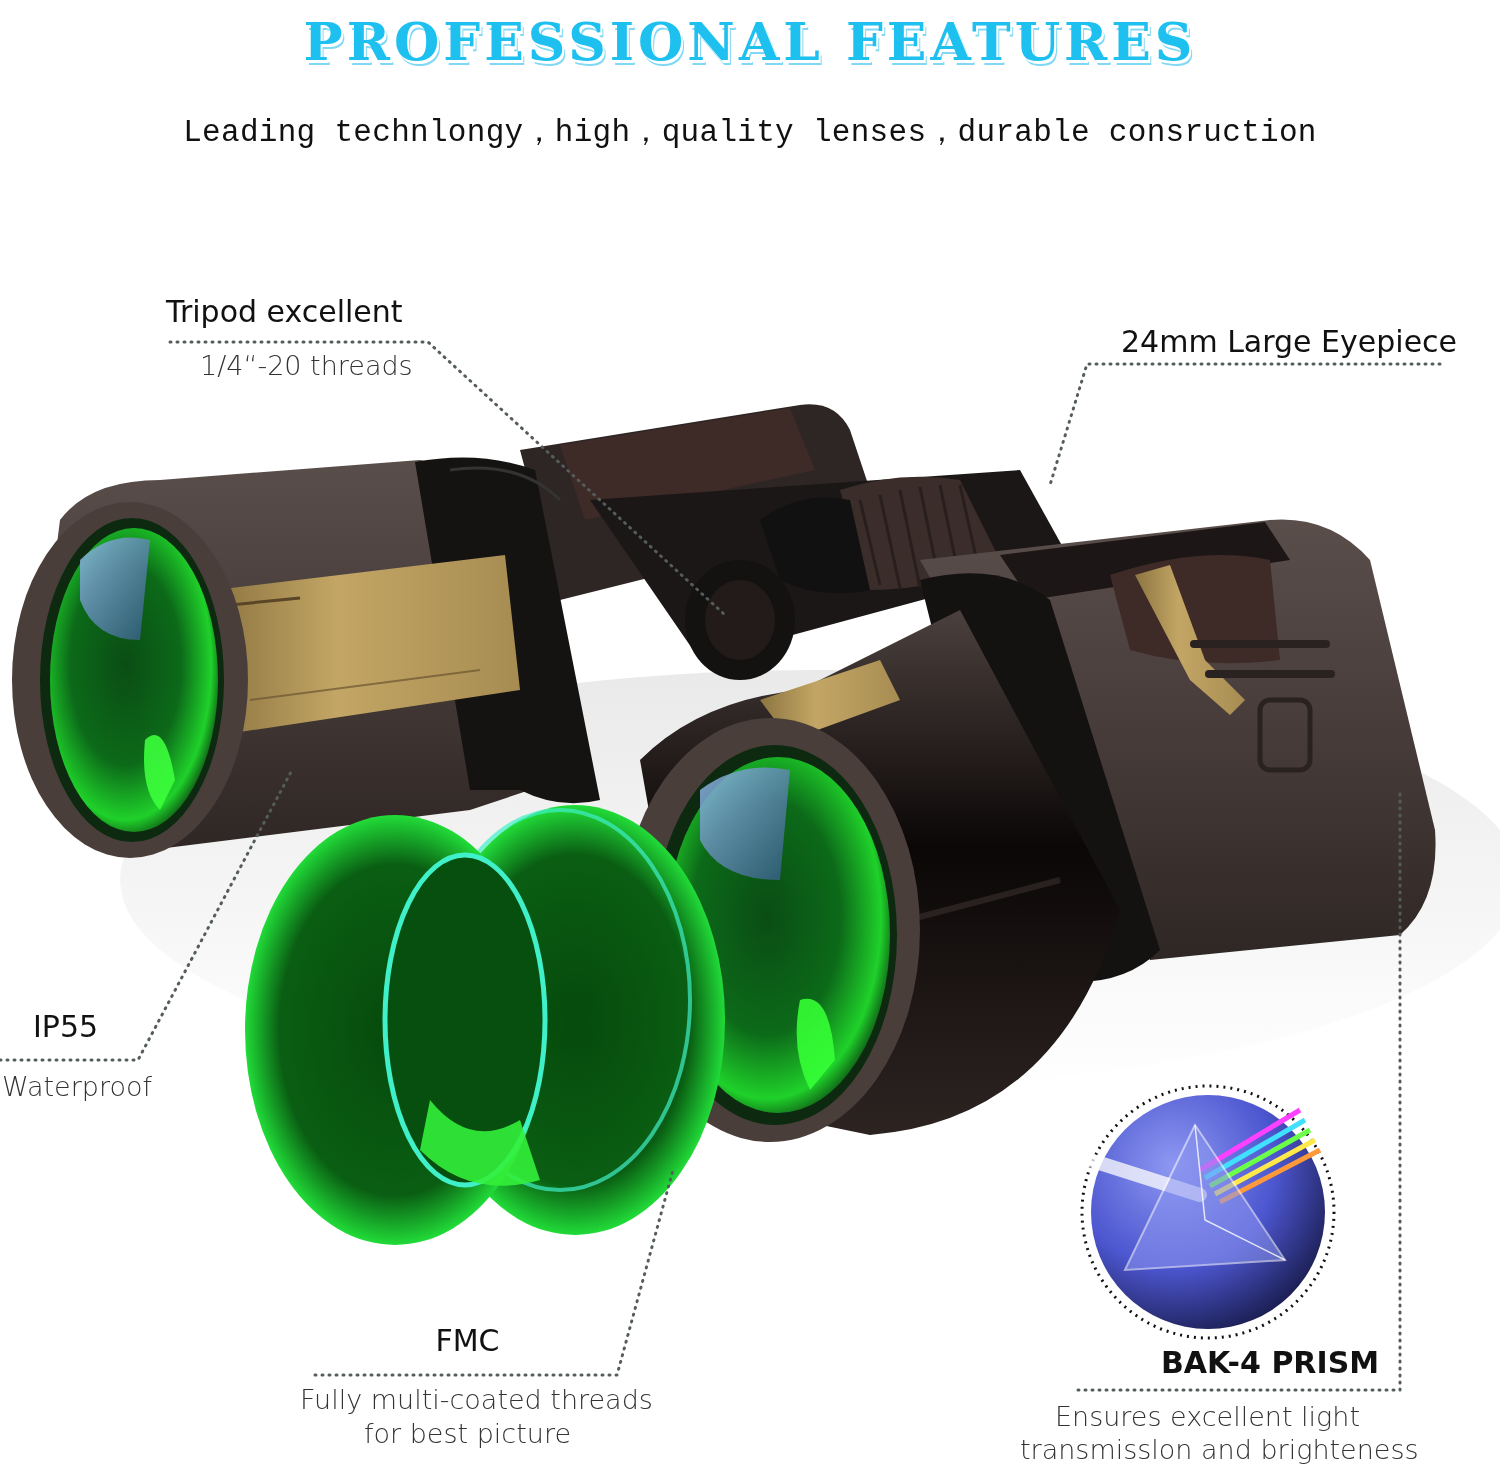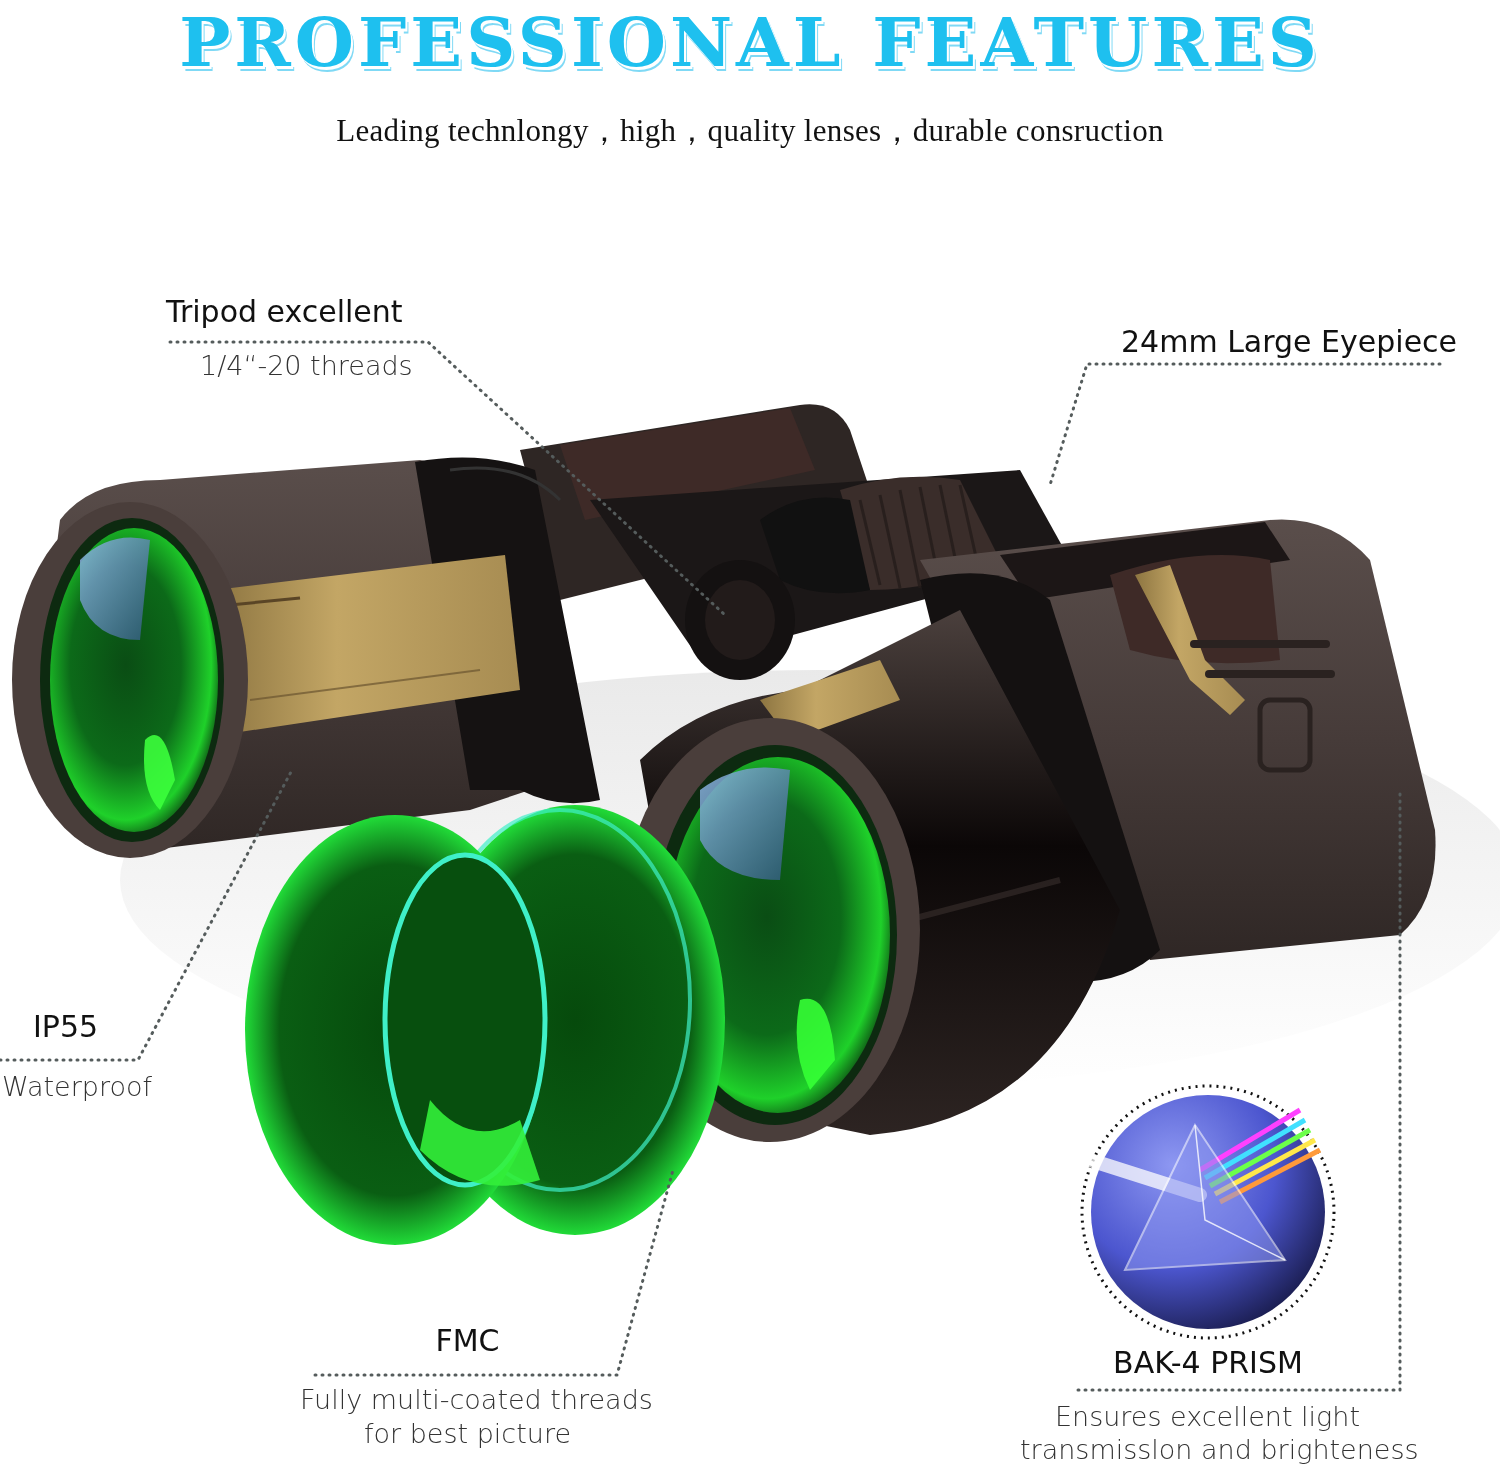--- a/index.html
+++ b/index.html
@@ -1,23 +1,23 @@
 <!DOCTYPE html>
 <html><head>
 <meta charset="utf-8">
 <style>
   html, body { margin: 0; padding: 0; background: #ffffff; }
   body { width: 1500px; height: 1465px; position: relative; overflow: hidden;
          font-family: "DejaVu Sans", sans-serif; color: #111; }
   .title { position: absolute; left: 0; right: 0; top: 2px; text-align: center;
-           font-family: "DejaVu Serif", serif; font-weight: bold; font-size: 68px;
+           font-family: "DejaVu Serif", serif; font-weight: bold; font-size: 52px;
            letter-spacing: 4px; color: #1ec0ef; line-height: 80px;
            text-shadow: 2px 3px 0 #ffffff, 3px 5px 0 #7fd9f5; }
   .subtitle { position: absolute; left: 0; right: 0; top: 110px; text-align: center;
-              font-family: Liberation Serif, serif; font-size: 31px; color: #111;
+              font-family: Liberation Mono, monospace; font-size: 31px; color: #111;
               letter-spacing: 0.3px; }
   .art { position: absolute; left: 0; top: 0; width: 1500px; height: 1465px; }
   .label { position: absolute; white-space: nowrap; }
   .label-head { font-size: 30px; color: #111; }
   .label-sub { font-size: 27px; color: #333; font-weight: 300; }
   .center { text-align: center; }
 </style>
 </head>
 <body>
 
@@ -171,15 +171,15 @@
 
 <div class="label label-head" style="left:1085px; top:324px;margin-left:36px;">24mm Large Eyepiece</div>
 
 <div class="label label-head" style="left:33px; top:1009px;">IP55</div>
 <div class="label label-sub" style="left:2px; top:1071px;">Waterproof</div>
 
 <div class="label label-head center" style="left:315px; width:305px; top:1323px;">FMC</div>
 <div class="label label-sub center" style="left:300px; width:335px; top:1384px;">Fully multi-coated threads</div>
 <div class="label label-sub center" style="left:300px; width:335px; top:1418px;">for best picture</div>
 
-<div class="label label-head center" style="left:1078px; width:260px; top:1345px;">BAK-4 PRISM</div>
+<div class="label label-head center" style="left:1140px; width:260px; top:1345px;font-weight:bold;">BAK-4 PRISM</div>
 <div class="label label-sub center" style="left:1020px; width:375px; top:1401px;">Ensures excellent light</div>
 <div class="label label-sub center" style="left:1020px; width:375px; top:1434px;">transmisslon and brighteness</div>
 
 </body></html>

